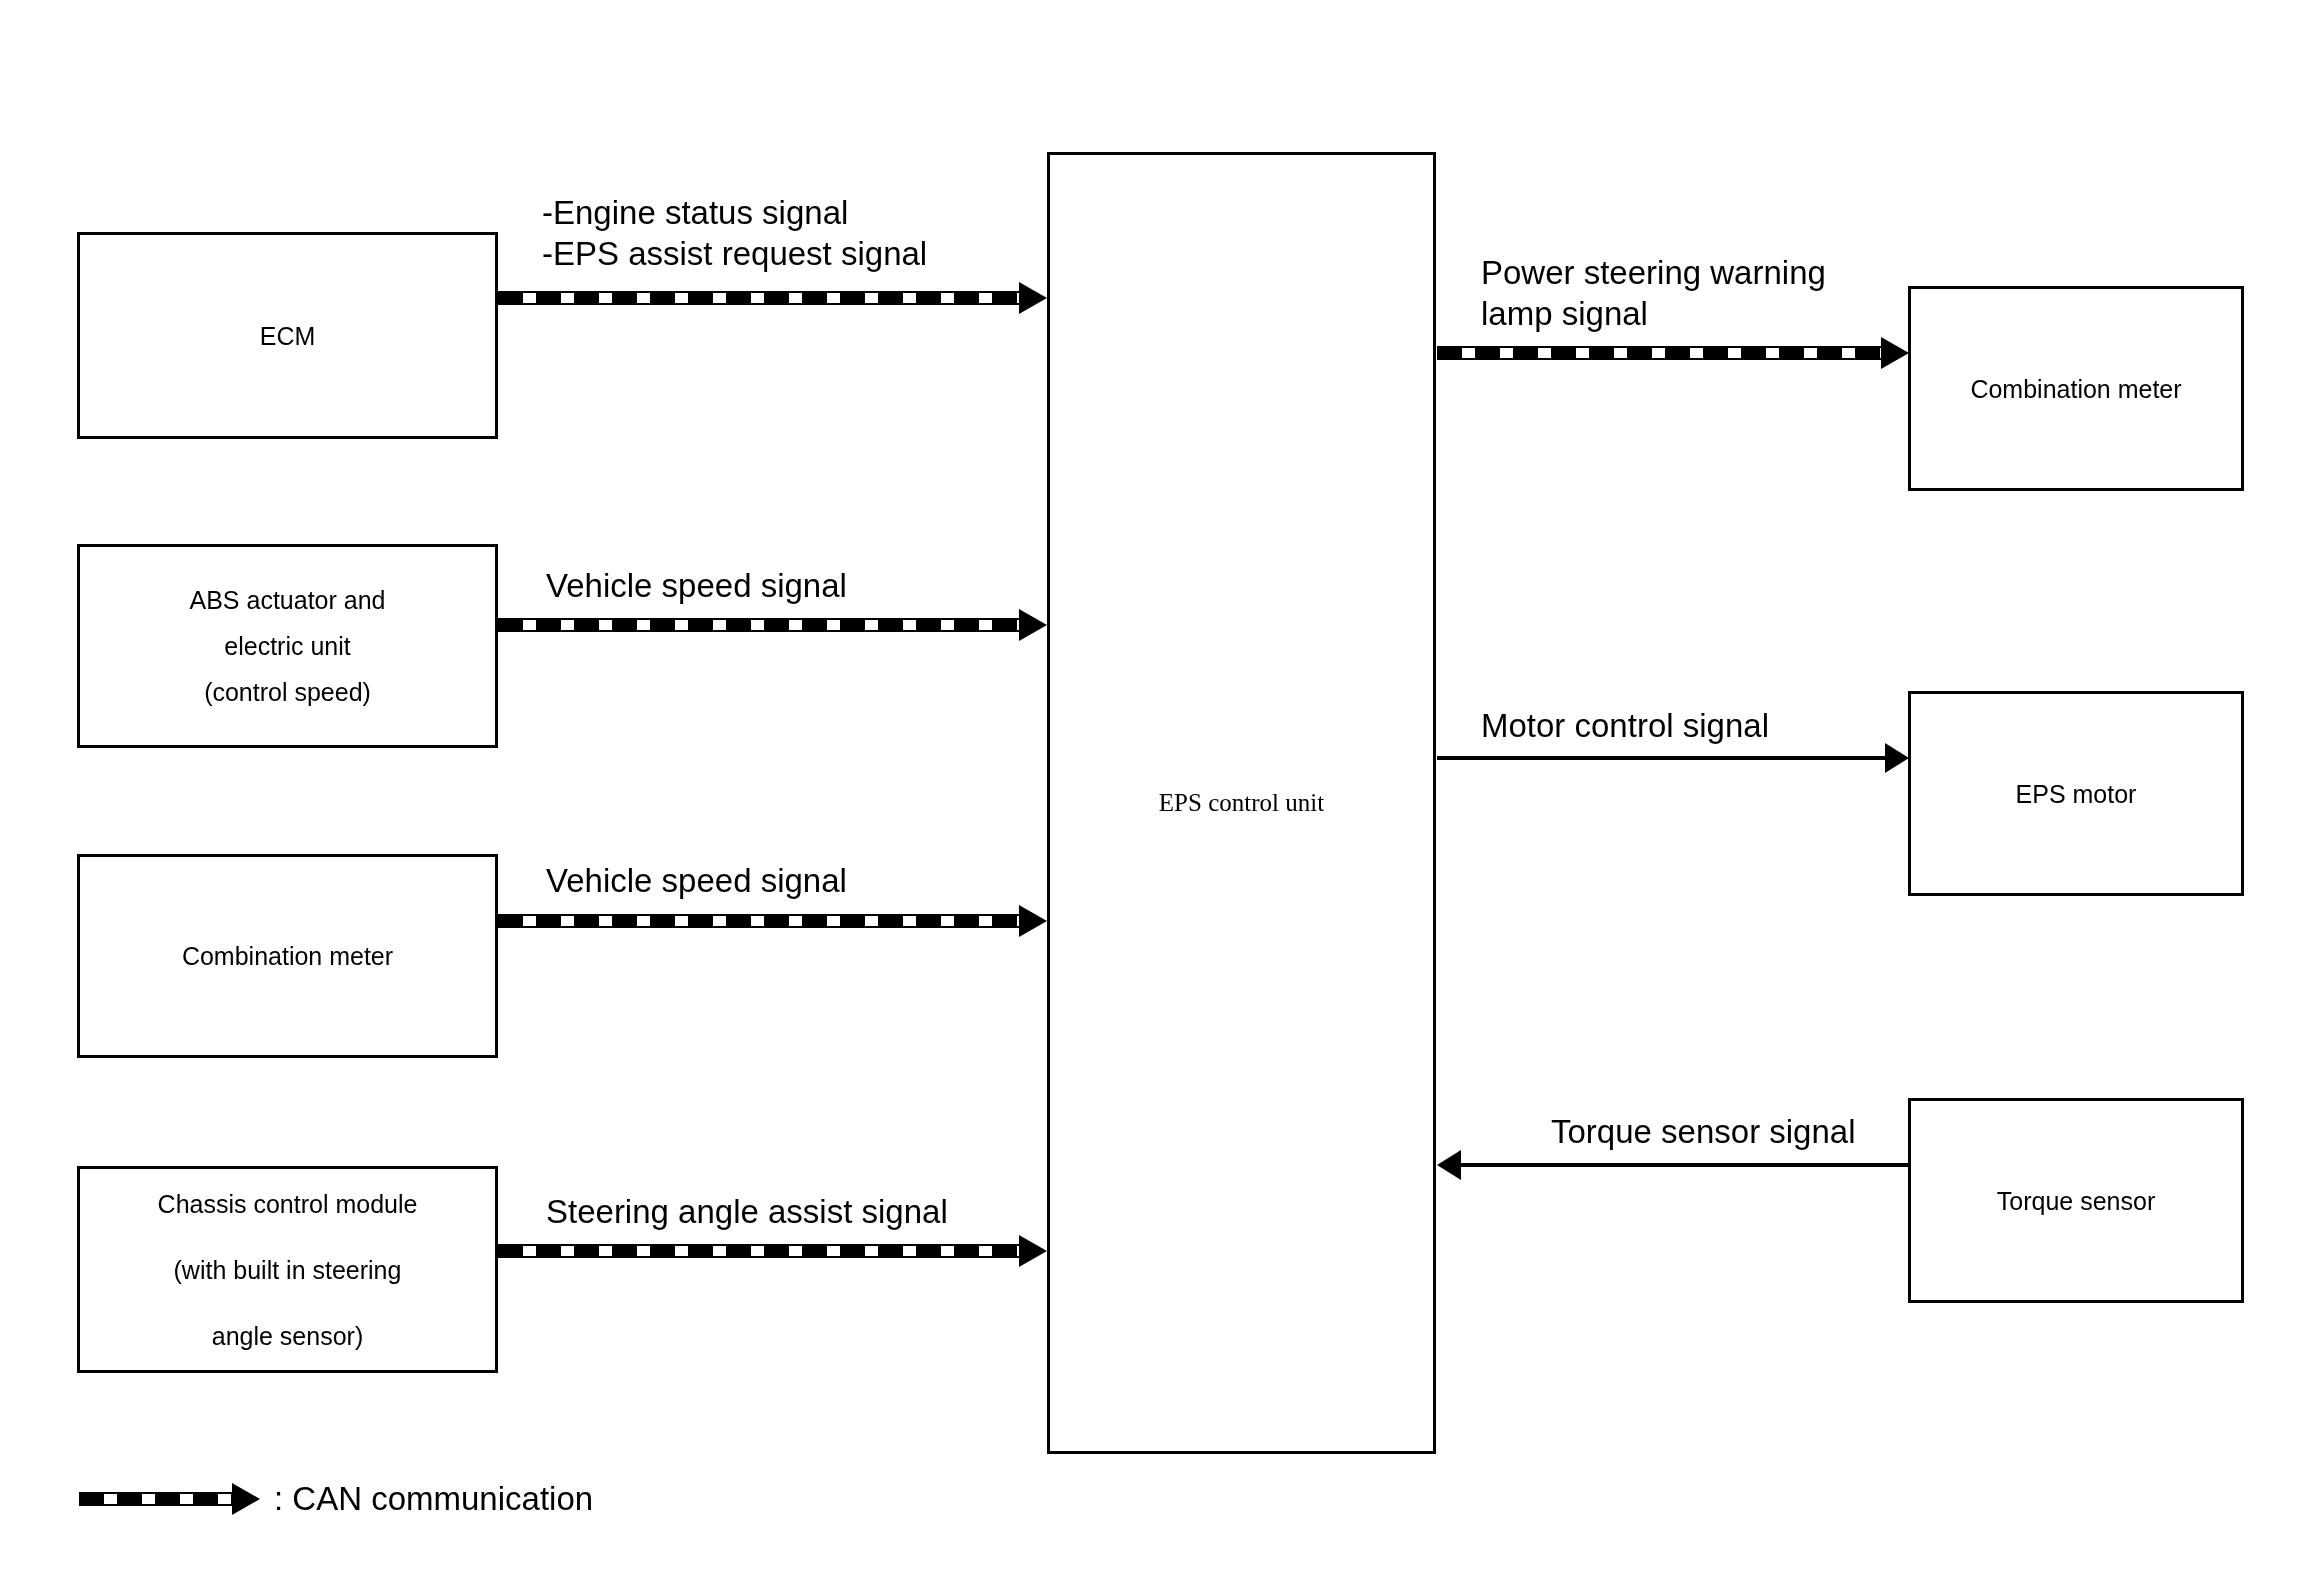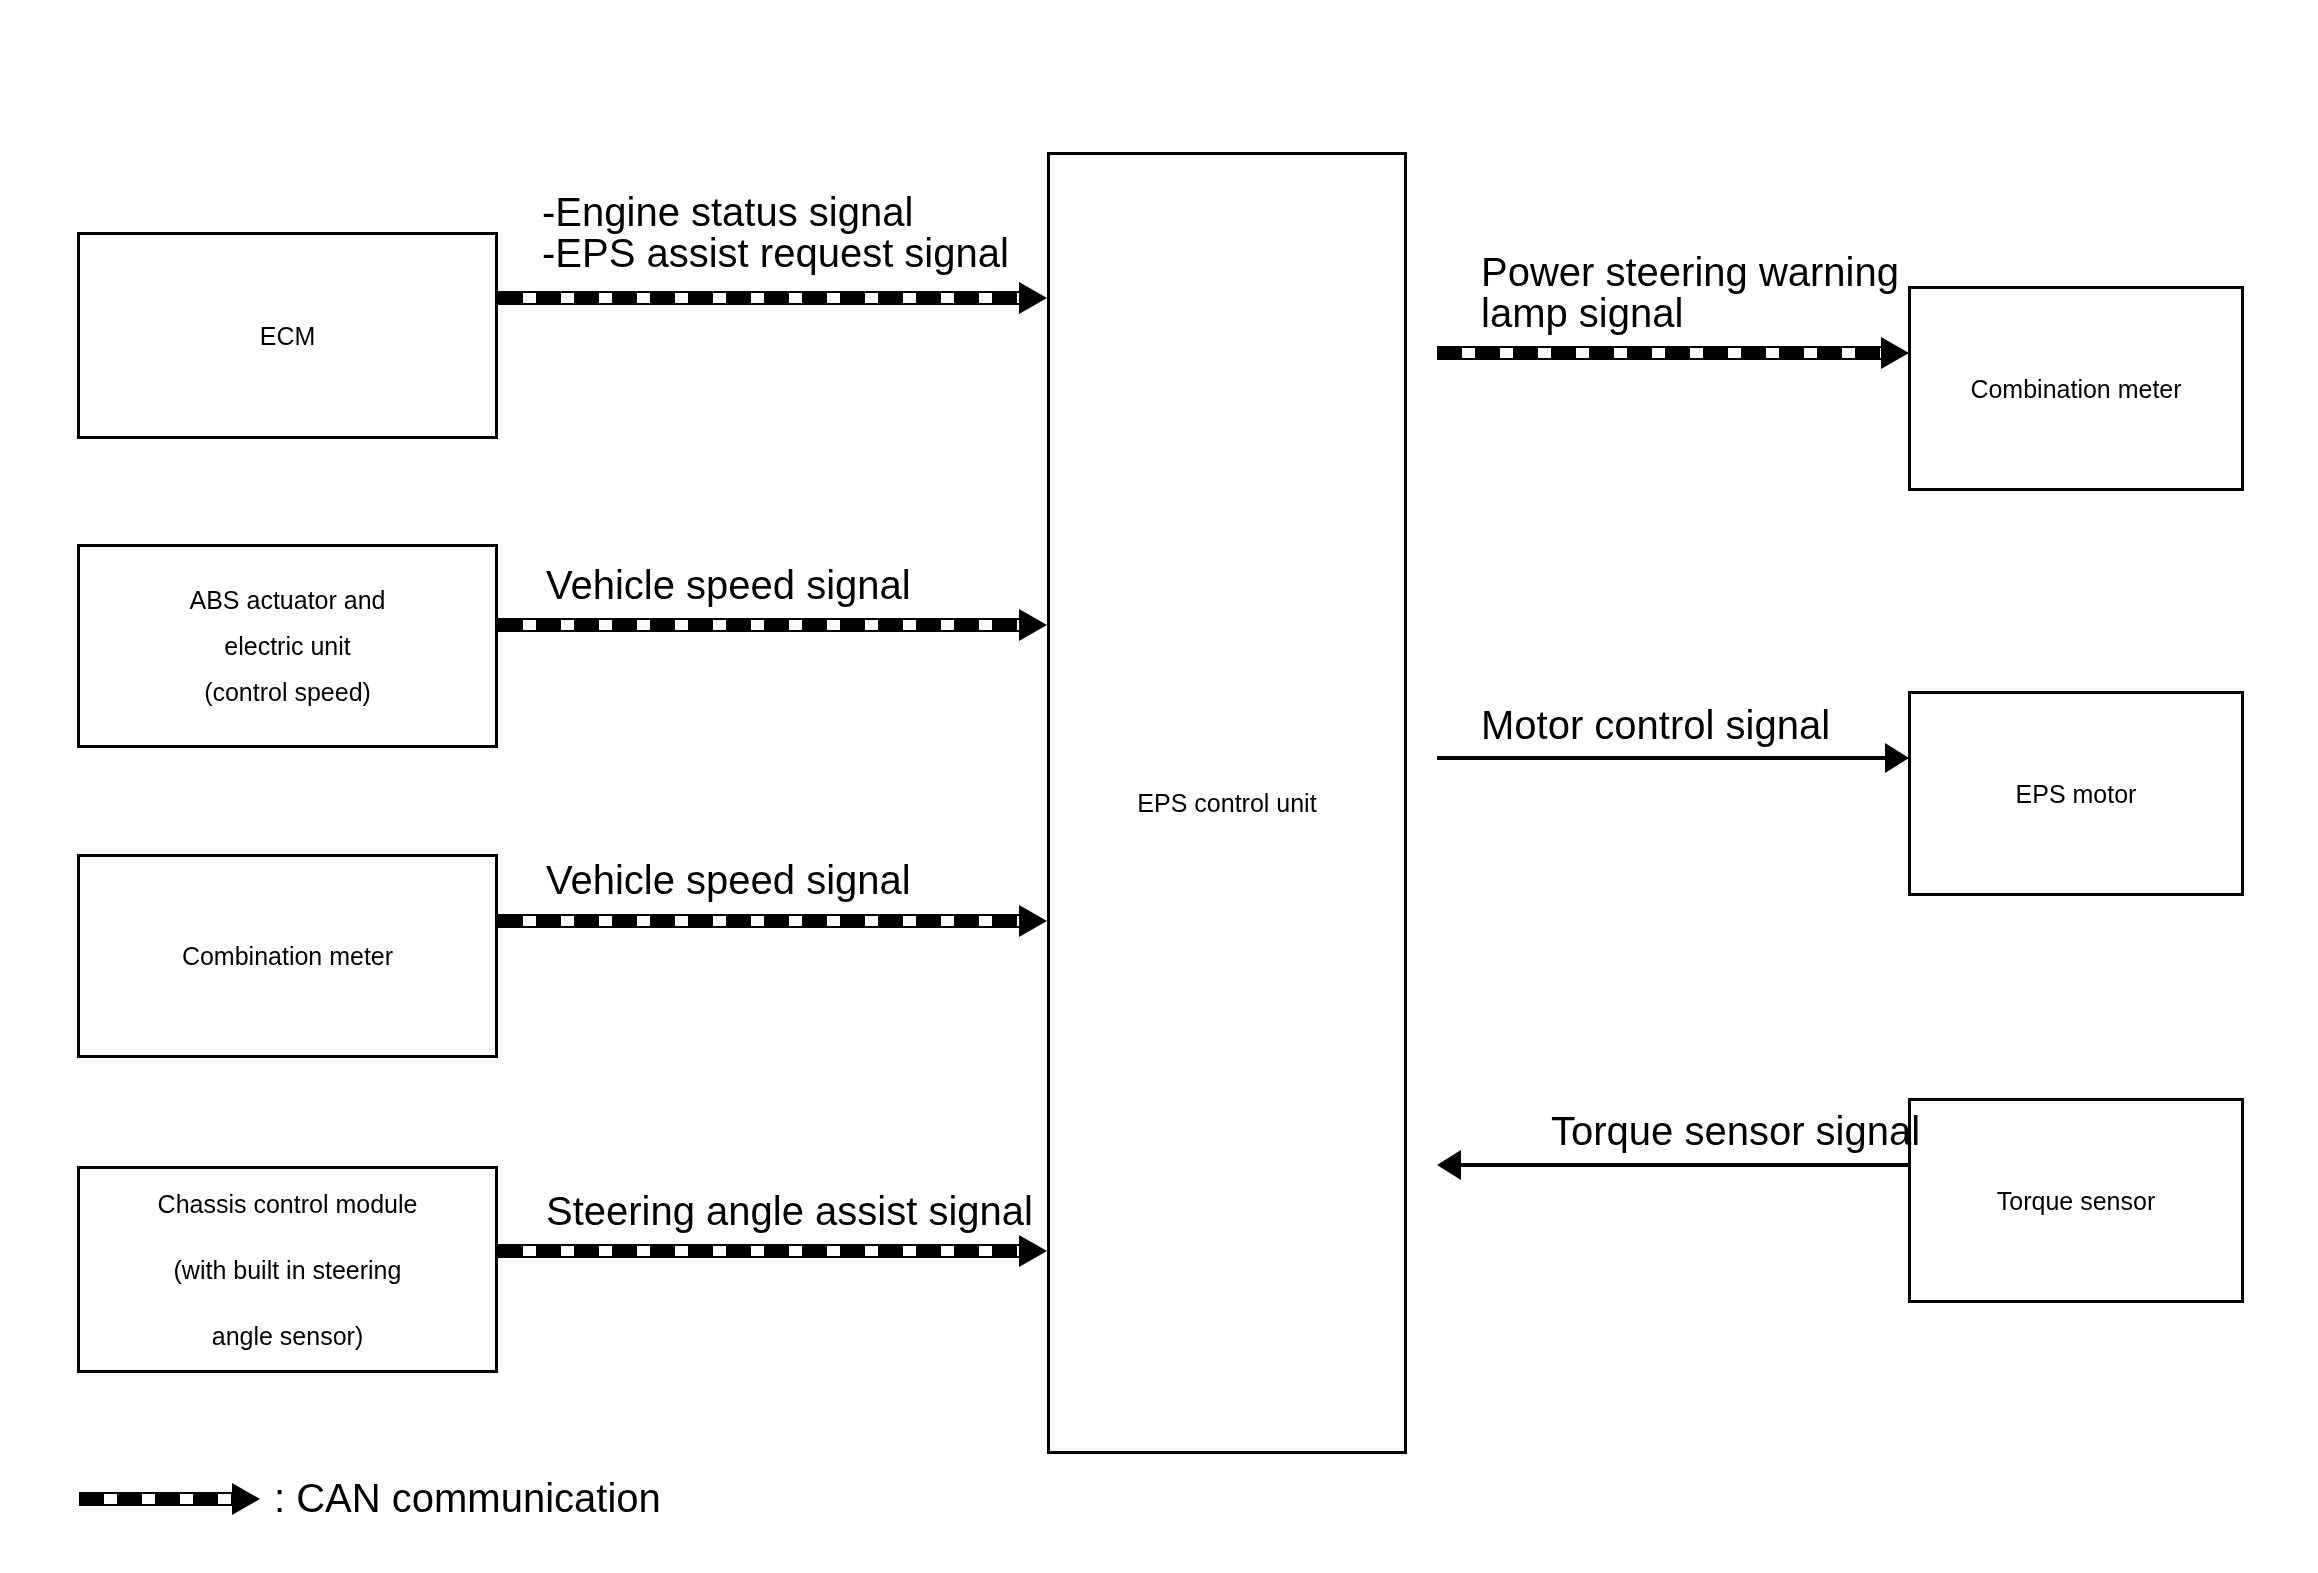--- a/index.html
+++ b/index.html
@@ -28,29 +28,29 @@
     text-align: left;
     font-size: 25px;
     line-height: 46px;
     white-space: nowrap;
     margin-top: 36px;
   }
   .box-ecm            { left: 77px;  top: 196px;  width: 421px; height: 207px; }
   .box-abs            { left: 77px;  top: 508px;  width: 421px; height: 204px; }
   .box-cm-left        { left: 77px;  top: 818px; width: 421px; height: 204px; }
   .box-chassis        { left: 77px;  top: 1130px; width: 421px; height: 207px; gap: 20px; }
-  .box-eps            { left: 1047px; top: 116px;  width: 360px; height: 1302px; }
+  .box-eps            { left: 1047px; top: 116px;  width: 389px; height: 1302px; font-family: Liberation Serif, serif; }
   .box-cm-right       { left: 1908px; top: 250px;  width: 336px; height: 205px; }
   .box-eps-motor      { left: 1908px; top: 655px; width: 336px; height: 205px; }
   .box-torque-sensor  { left: 1908px; top: 1062px; width: 336px; height: 205px; }
 
   
   .sig-label {
     position: absolute;
-    font-size: 40px;
+    font-size: 33px;
     line-height: 41px;
     white-space: nowrap;
   }
   .lbl-engine   { left: 542px;  top: 192px; }
   .lbl-abs      { left: 546px;  top: 565px; }
   .lbl-cm       { left: 546px;  top: 860px; }
   .lbl-steering { left: 546px;  top: 1191px; }
   .lbl-psw      { left: 1481px; top: 252px; }
   .lbl-motor    { left: 1481px; top: 705px; }
   .lbl-torque   { left: 1551px; top: 1111px; }

